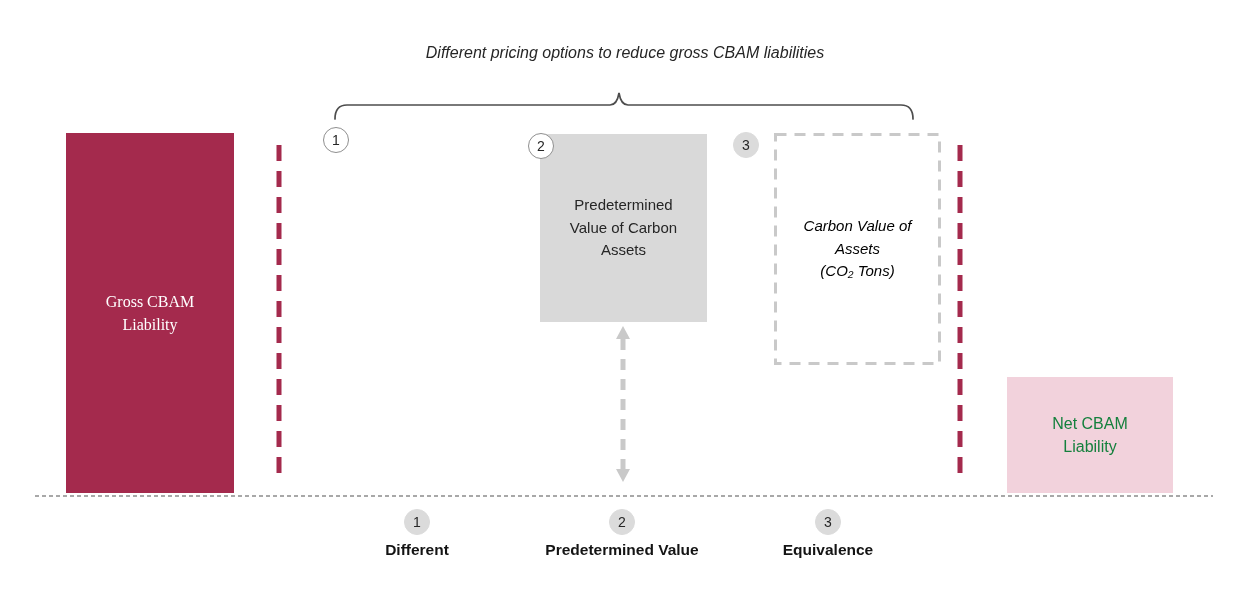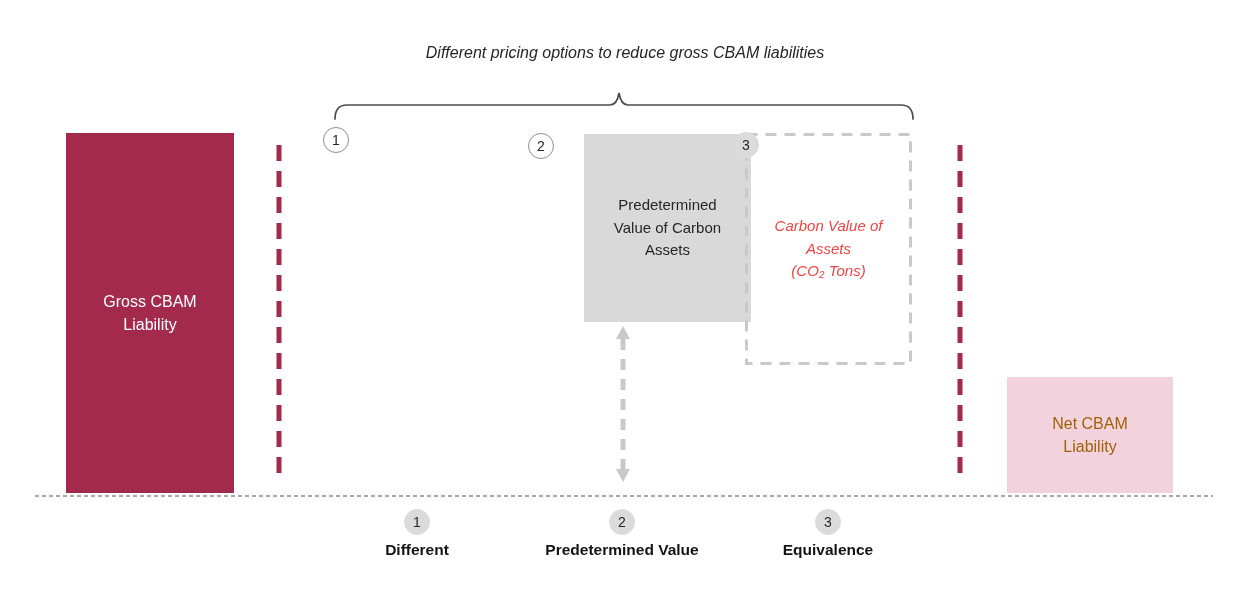--- a/index.html
+++ b/index.html
@@ -22,40 +22,40 @@
     font-size: 16px;
     color: #262626;
   }
 
   .gross-bar {
     left: 66px; top: 133px; width: 168px; height: 360px;
     background: #A42A4D;
     color: #ffffff;
     display: flex; align-items: center; justify-content: center;
     text-align: center;
-    font-size: 16px; line-height: 1.45;
+    font-size: 16px; line-height: 1.45; font-family: Liberation Serif, serif;
   }
 
   .gray-box {
     background: #D9D9D9;
     color: #262626;
     display: flex; align-items: center; justify-content: center;
     text-align: center;
     font-size: 15px; line-height: 1.5;
   }
   .box-1 { left: 335px; top: 128px; width: 165px; height: 110px; }
-  .box-2 { left: 540px; top: 134px; width: 167px; height: 188px; margin-left: 44px; }
+  .box-2 { left: 540px; top: 134px; width: 167px; height: 188px; }
 
   .box-3 {
-    left: 745px; top: 133px; width: 167px; height: 232px;
+    left: 774px; top: 133px; width: 167px; height: 232px;
     display: flex; align-items: center; justify-content: center;
     text-align: center;
     font-size: 15px; line-height: 1.5;
     font-style: italic;
-    color: #ef4444;
+    color: #000000;
     background: transparent;
   }
   .box-3 svg.dash-rect { position: absolute; inset: 0; }
   .box-3 .box-label { position: relative; }
 
   .num-badge {
     width: 26px; height: 26px;
     border-radius: 50%;
     display: flex; align-items: center; justify-content: center;
     font-size: 14px;
@@ -72,21 +72,21 @@
     left: 486px; top: 379px; width: 124px;
     text-align: right;
     font-style: italic;
     font-size: 15px; line-height: 1.45;
     color: #303030;
   }
 
   .net-bar {
     left: 1007px; top: 377px; width: 166px; height: 116px;
     background: #F2D2DC;
-    color: #a16207;
+    color: #15803d;
     display: flex; align-items: center; justify-content: center;
     text-align: center;
     font-size: 16px; line-height: 1.45;
   }
 
   .footer-item {
     top: 509px; width: 220px;
     display: flex; flex-direction: column; align-items: center;
     text-align: center;
   }

